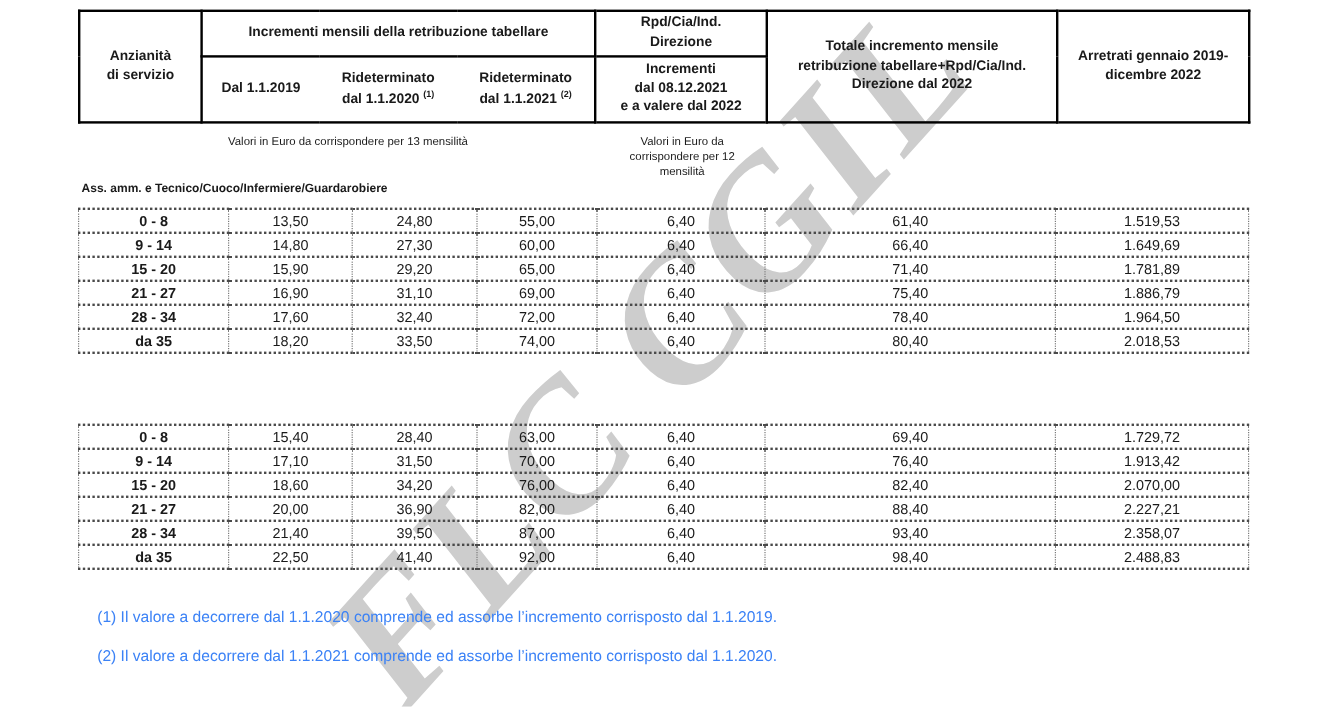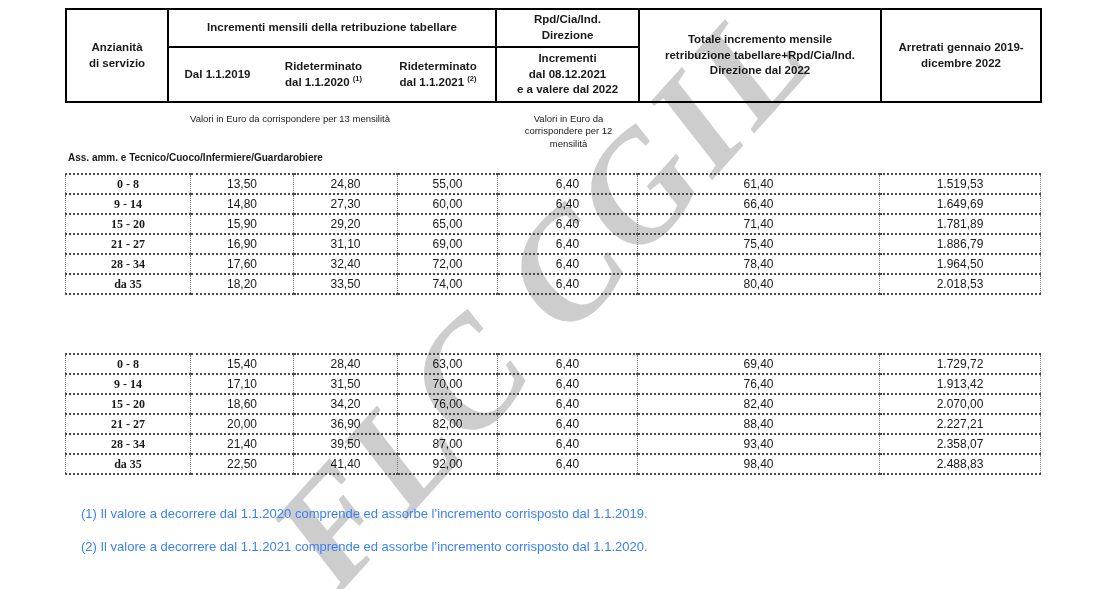--- a/index.html
+++ b/index.html
@@ -49,21 +49,21 @@
     border-collapse:collapse; table-layout:fixed; z-index:1; font-size:12px;
   }
   table.dt.pos1 { top:173px; }
   table.dt.pos2 { top:353px; }
   table.dt td {
     border-top:2px dotted #4a4a4a; border-bottom:2px dotted #4a4a4a;
     border-left:1px dotted #7a7a7a; border-right:1px dotted #7a7a7a;
     height:18px; text-align:center; vertical-align:middle; padding:0 2px;
     background:transparent;
   }
-  table.dt td:first-child { font-weight:bold;font-family:Liberation Serif, serif; }
+  table.dt td:first-child { font-weight:bold; }
   
   .fn { position:absolute; left:81px; z-index:1; font-size:13px; color:#3b82f6; }
   .f1 { top:506px; }
   .f2 { top:539px; }
 </style>
 </head>
 <body>
 
 <div class="page">
 

